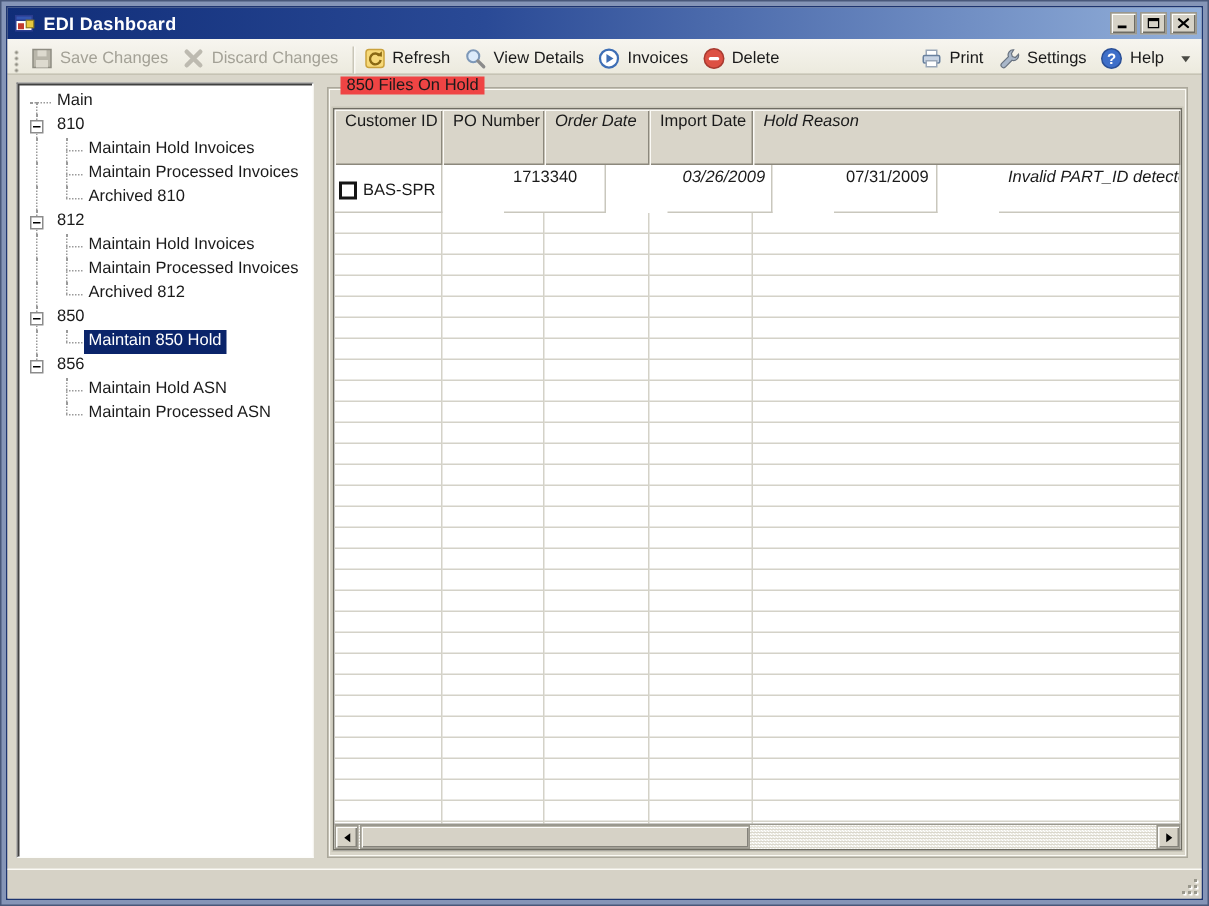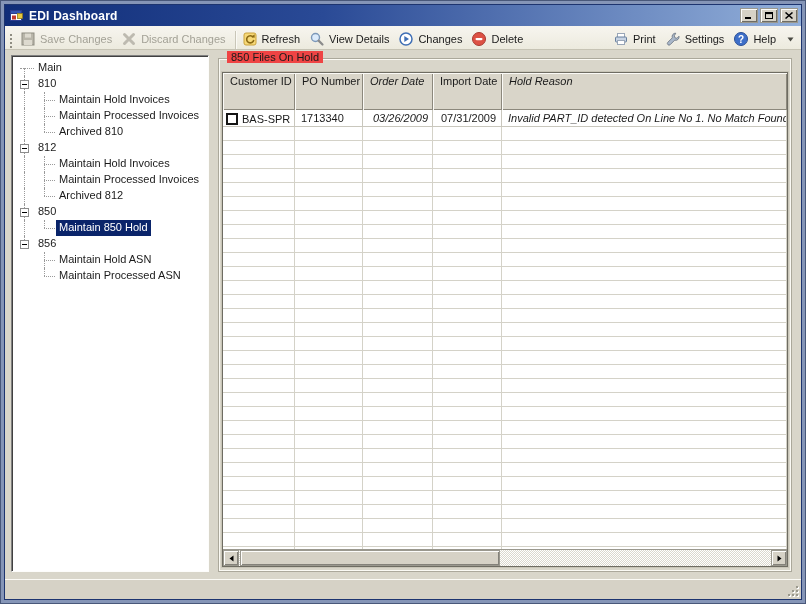--- a/index.html
+++ b/index.html
@@ -86,21 +86,21 @@
   .g-header{ display:flex; height:37px; flex:0 0 auto; background:#d9d5c9; }
   .g-hcell{
     background:#d9d5c9; padding:2px 4px 0 7px; white-space:nowrap; overflow:hidden;
     box-shadow: inset 1px 1px 0 #fbfaf6, inset -1px -1px 0 #8c887c;
   }
   .c1{ width:72px; flex:0 0 auto; } .c2{ width:68px; flex:0 0 auto; }
   .c3{ width:70px; flex:0 0 auto;font-style:italic; } .c4{ width:69px; flex:0 0 auto; }
   .c5{ flex:1 1 auto; min-width:0;font-style:italic; }
   .g-body{ flex:1 1 auto; overflow:hidden; background:#fff; }
   .g-row{ display:flex; }
-  .g-row.data{ height:17px; }
+  .g-row.data{ height:32px;gap:41px; }
   .g-row.empty{ height:14px; }
   .g-cell{ border-right:1px solid #d4d2c8; border-bottom:1px solid #d4d2c8; white-space:nowrap; overflow:hidden; }
   .g-row.data .g-cell{ border-color:#c9c7bd; padding-top:2px; }
   .cell-customer{ display:flex; align-items:center; gap:4px; padding-left:3px; }
   .checkbox{ width:12px; height:12px; background:#fff; border:2px solid #151515; flex:0 0 auto; }
   .cell-po{ padding-left:6px; } .cell-order{ padding-left:10px; }
   .cell-import{ padding-left:8px; } .cell-hold{ padding-left:6px; }
 
   
   .hscroll{ position:relative; flex:0 0 auto; height:17px;
@@ -204,21 +204,21 @@
       <span class="tb-label">View Details</span>
     </div>
 
     <div class="tb-btn">
       <span class="tb-icon">
         <svg viewBox="0 0 16 16" width="16" height="16">
           <circle cx="8" cy="8" r="6" fill="#ffffff" stroke="#3f6fb5" stroke-width="1.5"></circle>
           <path d="M6.3 5 L11 8 L6.3 11 Z" fill="#3f6fb5"></path>
         </svg>
       </span>
-      <span class="tb-label">Changes</span>
+      <span class="tb-label">Invoices</span>
     </div>
 
     <div class="tb-btn">
       <span class="tb-icon">
         <svg viewBox="0 0 16 16" width="16" height="16">
           <circle cx="8" cy="8" r="6.5" fill="#dd5144" stroke="#a83a30"></circle>
           <rect x="4.5" y="7" width="7" height="2.2" rx="1.1" fill="#ffffff"></rect>
         </svg>
       </span>
       <span class="tb-label">Delete</span>

